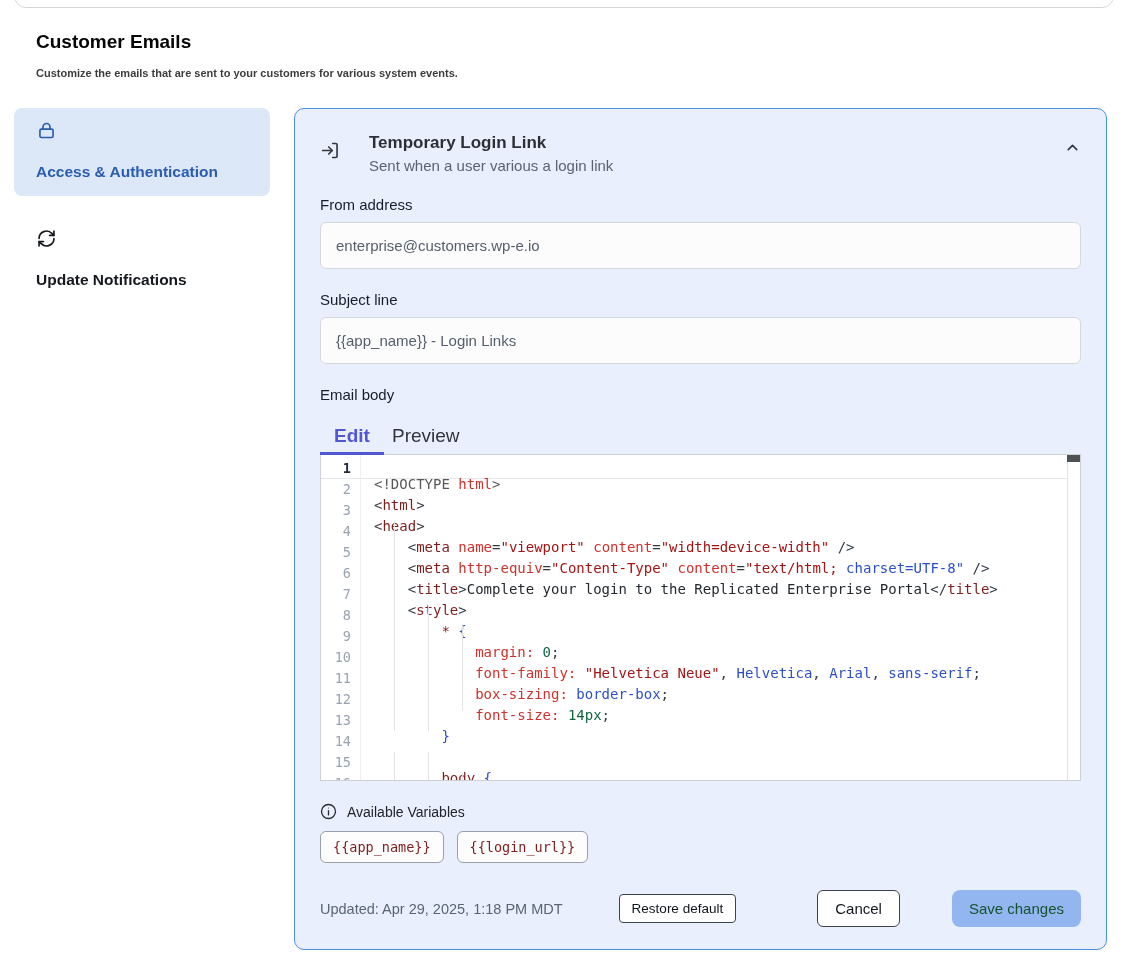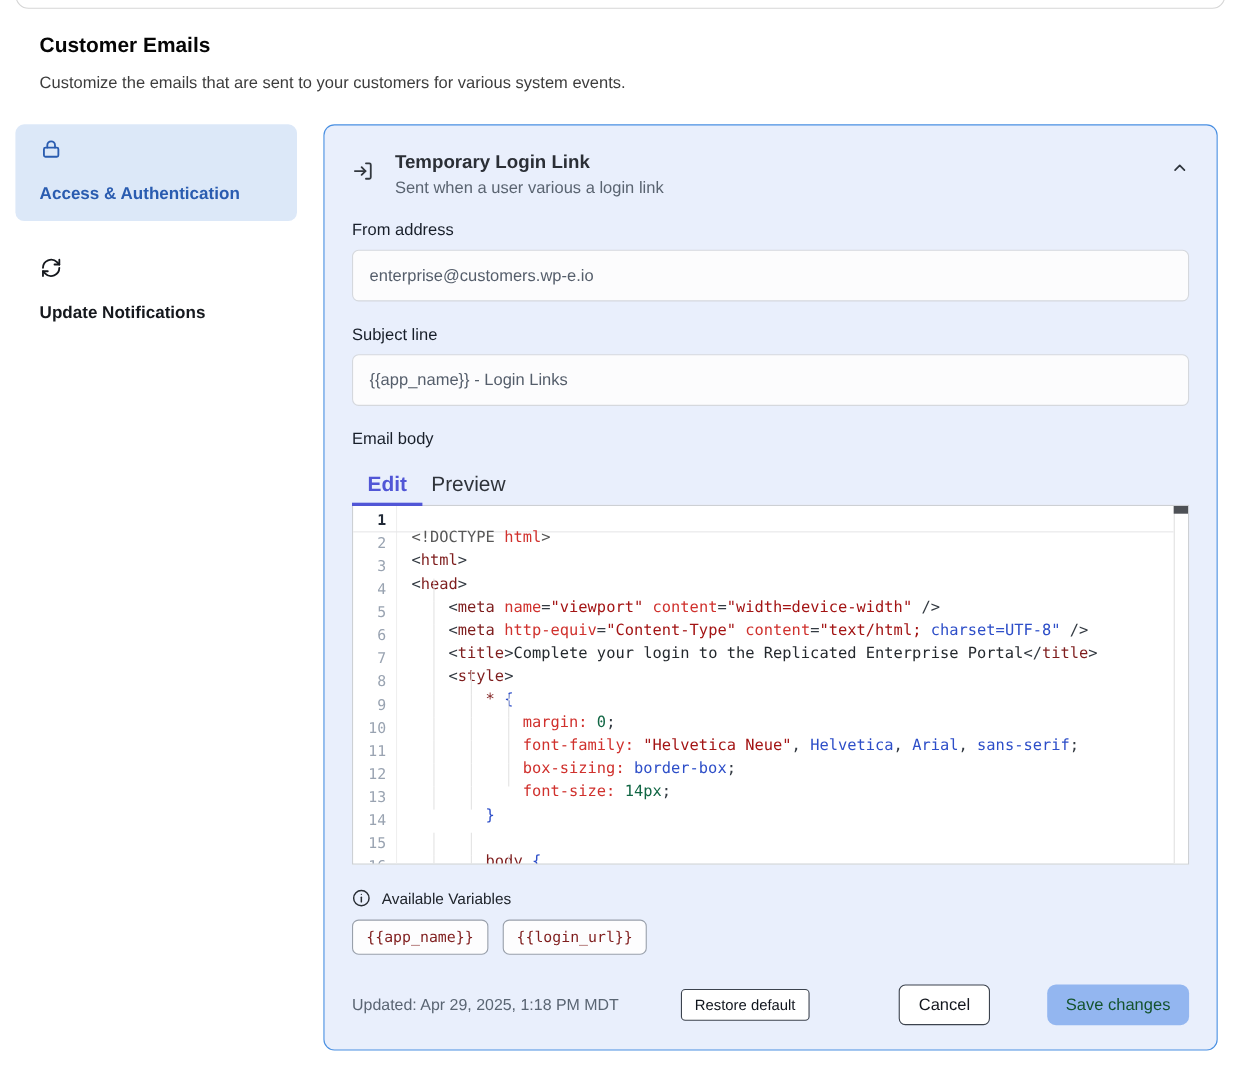--- a/index.html
+++ b/index.html
@@ -3,37 +3,37 @@
 <meta charset="utf-8">
 <style>
   * { margin:0; padding:0; box-sizing:border-box; }
   html,body { width:1128px; height:980px; background:#fff; overflow:hidden; }
   body { font-family:"Liberation Sans", sans-serif; color:#1a1f27; position:relative; }
 
   .top-strip { position:absolute; left:14px; top:-26px; width:1100px; height:34px;
     border:1px solid #d6d6d6; border-radius:12px; background:#fff; }
 
   .page-title { margin:31px 0 0 36px; font-size:19px; font-weight:700; color:#060606; }
-  .page-subtitle { margin:14px 0 0 36px; font-size:15px; color:#3d3d3d; }
+  .page-subtitle { margin:14px 0 0 36px; font-size:11px; color:#3d3d3d;font-weight:bold; }
 
   .layout { display:flex; align-items:flex-start; margin:29px 14px 0 14px; }
 
   
   .sidebar { width:256px; flex:none; }
   .side-item { display:flex; align-items:flex-start; gap:19px; padding:12px 10px 12px 22px;
     border-radius:8px; font-size:15.5px; font-weight:600; color:#15181d; line-height:24px; cursor:pointer;flex-direction:column; }
   .side-item .icn { flex:none; display:flex; }
   .side-item.active { background:#dce8f8; color:#2a5cb0; padding-top:12px; padding-bottom:12px; }
   .side-item + .side-item { margin-top:20px; }
 
   
   .card { flex:1; margin-left:24px; margin-right:7px; background:#e9effc;
     border:1.5px solid #4a90e2; border-radius:10px; padding:24px 25px 22px 25px; }
 
-  .card-head { display:flex; align-items:flex-start; gap:18px; }
+  .card-head { display:flex; align-items:flex-start; gap:28px; }
   .card-head .icn { margin-top:7px; display:flex; }
   .hd-text { flex:1; }
   .card-title { font-size:17px; font-weight:700; color:#2b2f36; }
   .card-subtitle { margin-top:4px; font-size:15px; color:#5a6471; }
   .collapse-btn { background:none; border:none; margin-top:6px; cursor:pointer; display:flex; }
 
   .field-label { display:block; margin-top:22px; font-size:15px; color:#171e29; }
   .field-input { display:block; width:100%; height:47px; margin-top:9px; background:#fcfcfd;
     border:1px solid #d5d8dd; border-radius:6px; padding:0 15px; font-size:15px; color:#555e6b;
     font-family:"Liberation Sans", sans-serif; }

